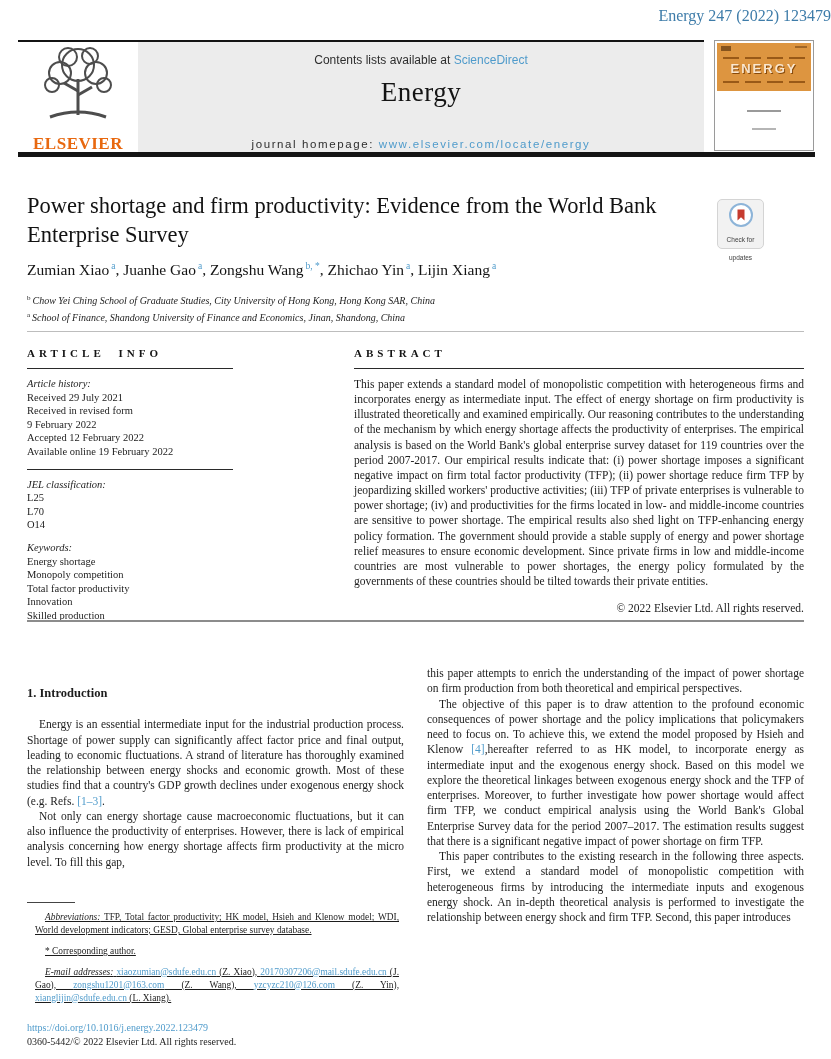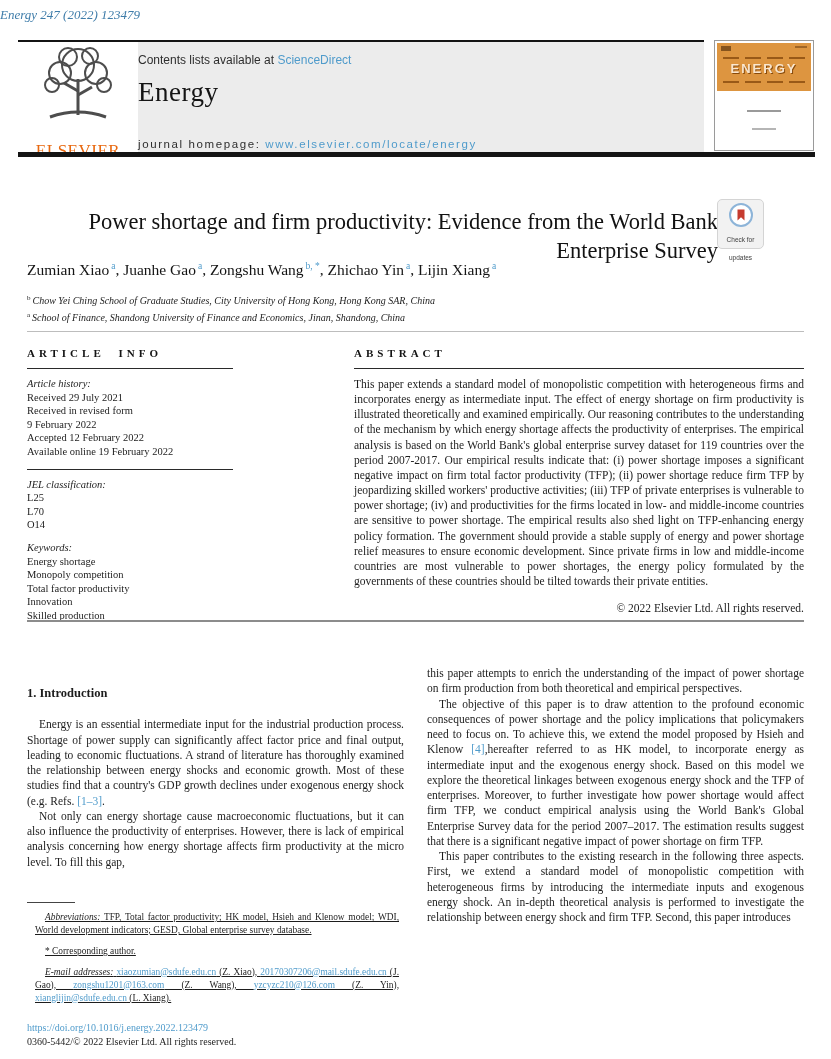--- a/index.html
+++ b/index.html
@@ -5,37 +5,37 @@
   :root{
     --accent:#3e7ca9; --link:#4f9bcb; --orange:#e8680f; --cover-orange:#dd9540;
     --ink:#1c1c1c;
   }
   html,body{margin:0;padding:0;background:#fff;}
   .page{position:relative;width:831px;height:1059px;background:#fff;overflow:hidden;
         font-family:"Liberation Serif",serif;color:var(--ink);}
   a{text-decoration:none;}
 
   
-  .citation{position:absolute;top:7px;left:0;right:0;text-align:left;
-            font-size:13px;color:var(--accent);font-style:italic;}
+  .citation{position:absolute;top:7px;left:0;right:0;text-align:right;
+            font-size:16px;color:var(--accent);}
 
   
   .rule-top{position:absolute;left:18px;top:40px;width:686px;height:2px;background:#141414;}
-  .banner{position:absolute;left:138px;top:42px;width:566px;height:110px;background:#ececec;text-align:left;}
+  .banner{position:absolute;left:138px;top:42px;width:566px;height:110px;background:#ececec;text-align:center;}
   .contents-line{margin-top:11px;font-family:"Liberation Sans",sans-serif;font-size:12px;color:#2e2e2e;}
   .contents-line .sd{color:var(--link);}
   .journal-name{margin-top:10px;font-size:27px;color:#141414;letter-spacing:.5px;}
   .homepage-line{margin-top:30px;font-family:"Liberation Sans",sans-serif;font-size:11.5px;
                  letter-spacing:1.6px;color:#2e2e2e;}
   .homepage-line .url{color:var(--link);}
 
   
   .elsevier{position:absolute;left:22px;top:43px;width:112px;text-align:center;}
   .elsevier svg{display:block;margin:0 auto;}
-  .elsevier .wordmark{font-size:17px;color:var(--orange);letter-spacing:.5px;margin-top:14px;}
+  .elsevier .wordmark{font-size:17px;color:var(--orange);letter-spacing:.5px;margin-top:7px;font-weight:bold;}
 
   
   .cover{position:absolute;left:714px;top:40px;width:100px;height:111px;border:1px solid #9a9a9a;
          background:#fff;box-sizing:border-box;}
   .cover .orange{position:relative;margin:2px;height:48px;background:var(--cover-orange);}
   .cover .tl{position:absolute;left:4px;top:3px;width:10px;height:5px;background:rgba(60,30,0,.55);}
   .cover .tr{position:absolute;right:4px;top:3px;width:12px;height:2px;background:rgba(120,70,20,.6);}
   .cover .dashrow{position:absolute;left:6px;right:6px;display:flex;justify-content:space-between;}
   .cover .dashrow i{display:block;width:16px;height:2px;background:rgba(130,70,10,.75);}
   .cover .r1{top:14px;} .cover .r2{bottom:8px;}
@@ -157,21 +157,21 @@
           <i></i>
           <i></i>
           <i></i>
         </div>
     </div>
     <div class="sdmark"><i></i><br><i class="l2"></i></div>
   </div>
 
   <div class="rule-thick"></div>
 
-  <h1 class="title" style="margin:16px;font-weight:normal;text-align:right;">Power shortage and firm productivity: Evidence from the World Bank Enterprise Survey</h1>
+  <h1 class="title" style="margin:0;font-weight:normal;">Power shortage and firm productivity: Evidence from the World Bank Enterprise Survey</h1>
 
   <a href="#" class="badge">
     <span class="ring">
       <svg width="10" height="13" viewBox="0 0 10 13">
           <path d="M1.5 0.5 h7 v11 L5 8.2 1.5 11.5 z" fill="#c63b2f"></path>
         </svg>
     </span>
     <span class="cap">
       <span>Check for</span><br><span>updates</span>
     </span>

